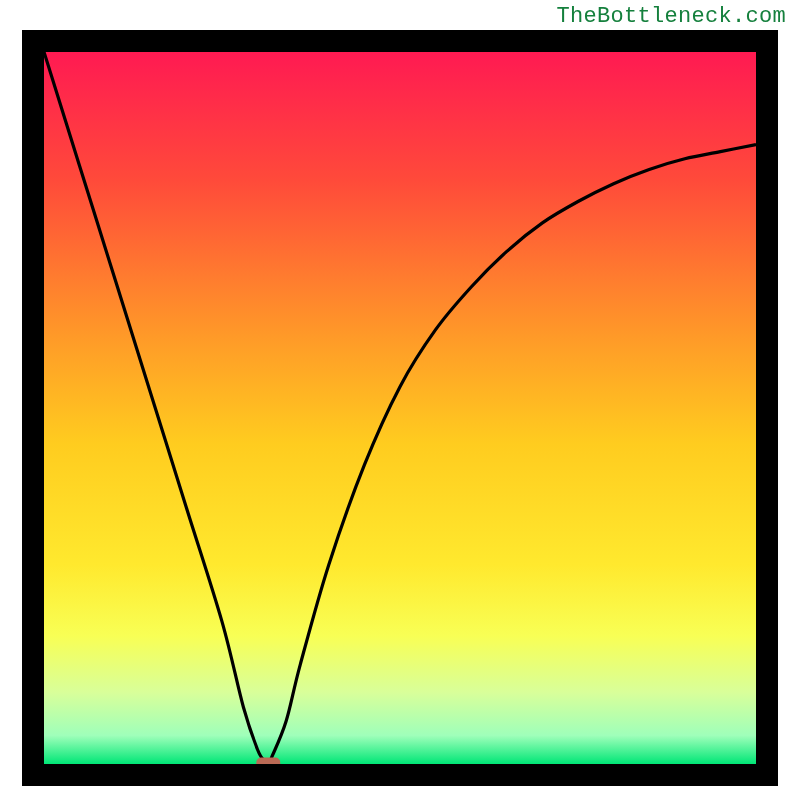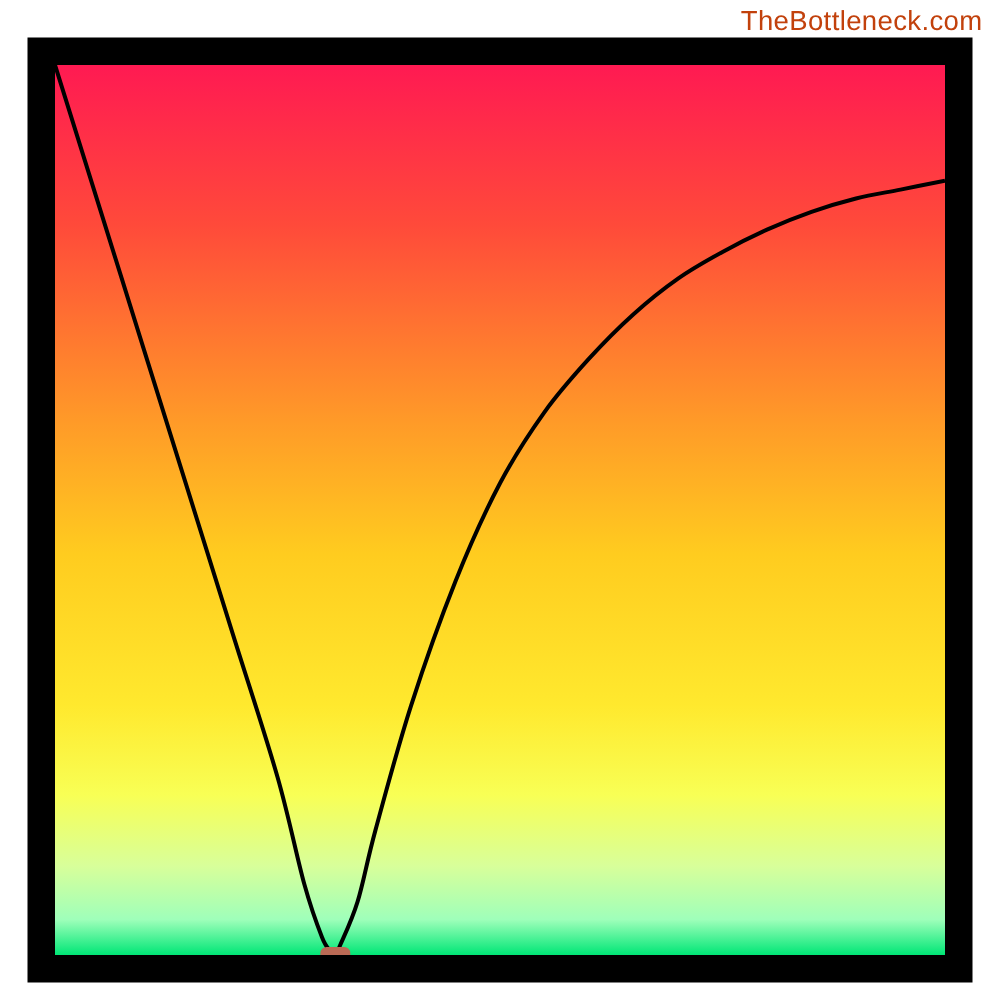--- a/index.html
+++ b/index.html
@@ -10,23 +10,23 @@
   }
   .wrap {
     position: relative;
     width: 800px;
     height: 800px;
   }
   .watermark {
     position: absolute;
     top: 4px;
     right: 14px;
-    color: #c2410c;
+    color: #15803d;
     font-size: 22px;
-    font-family: Liberation Sans, sans-serif;
+    font-family: Liberation Mono, monospace;
     letter-spacing: 0.3px;
     z-index: 5;
   }
   .frame {
     position: absolute;
     left: 22px;
     top: 30px;
     width: 756px;
     height: 756px;
     box-sizing: border-box;

